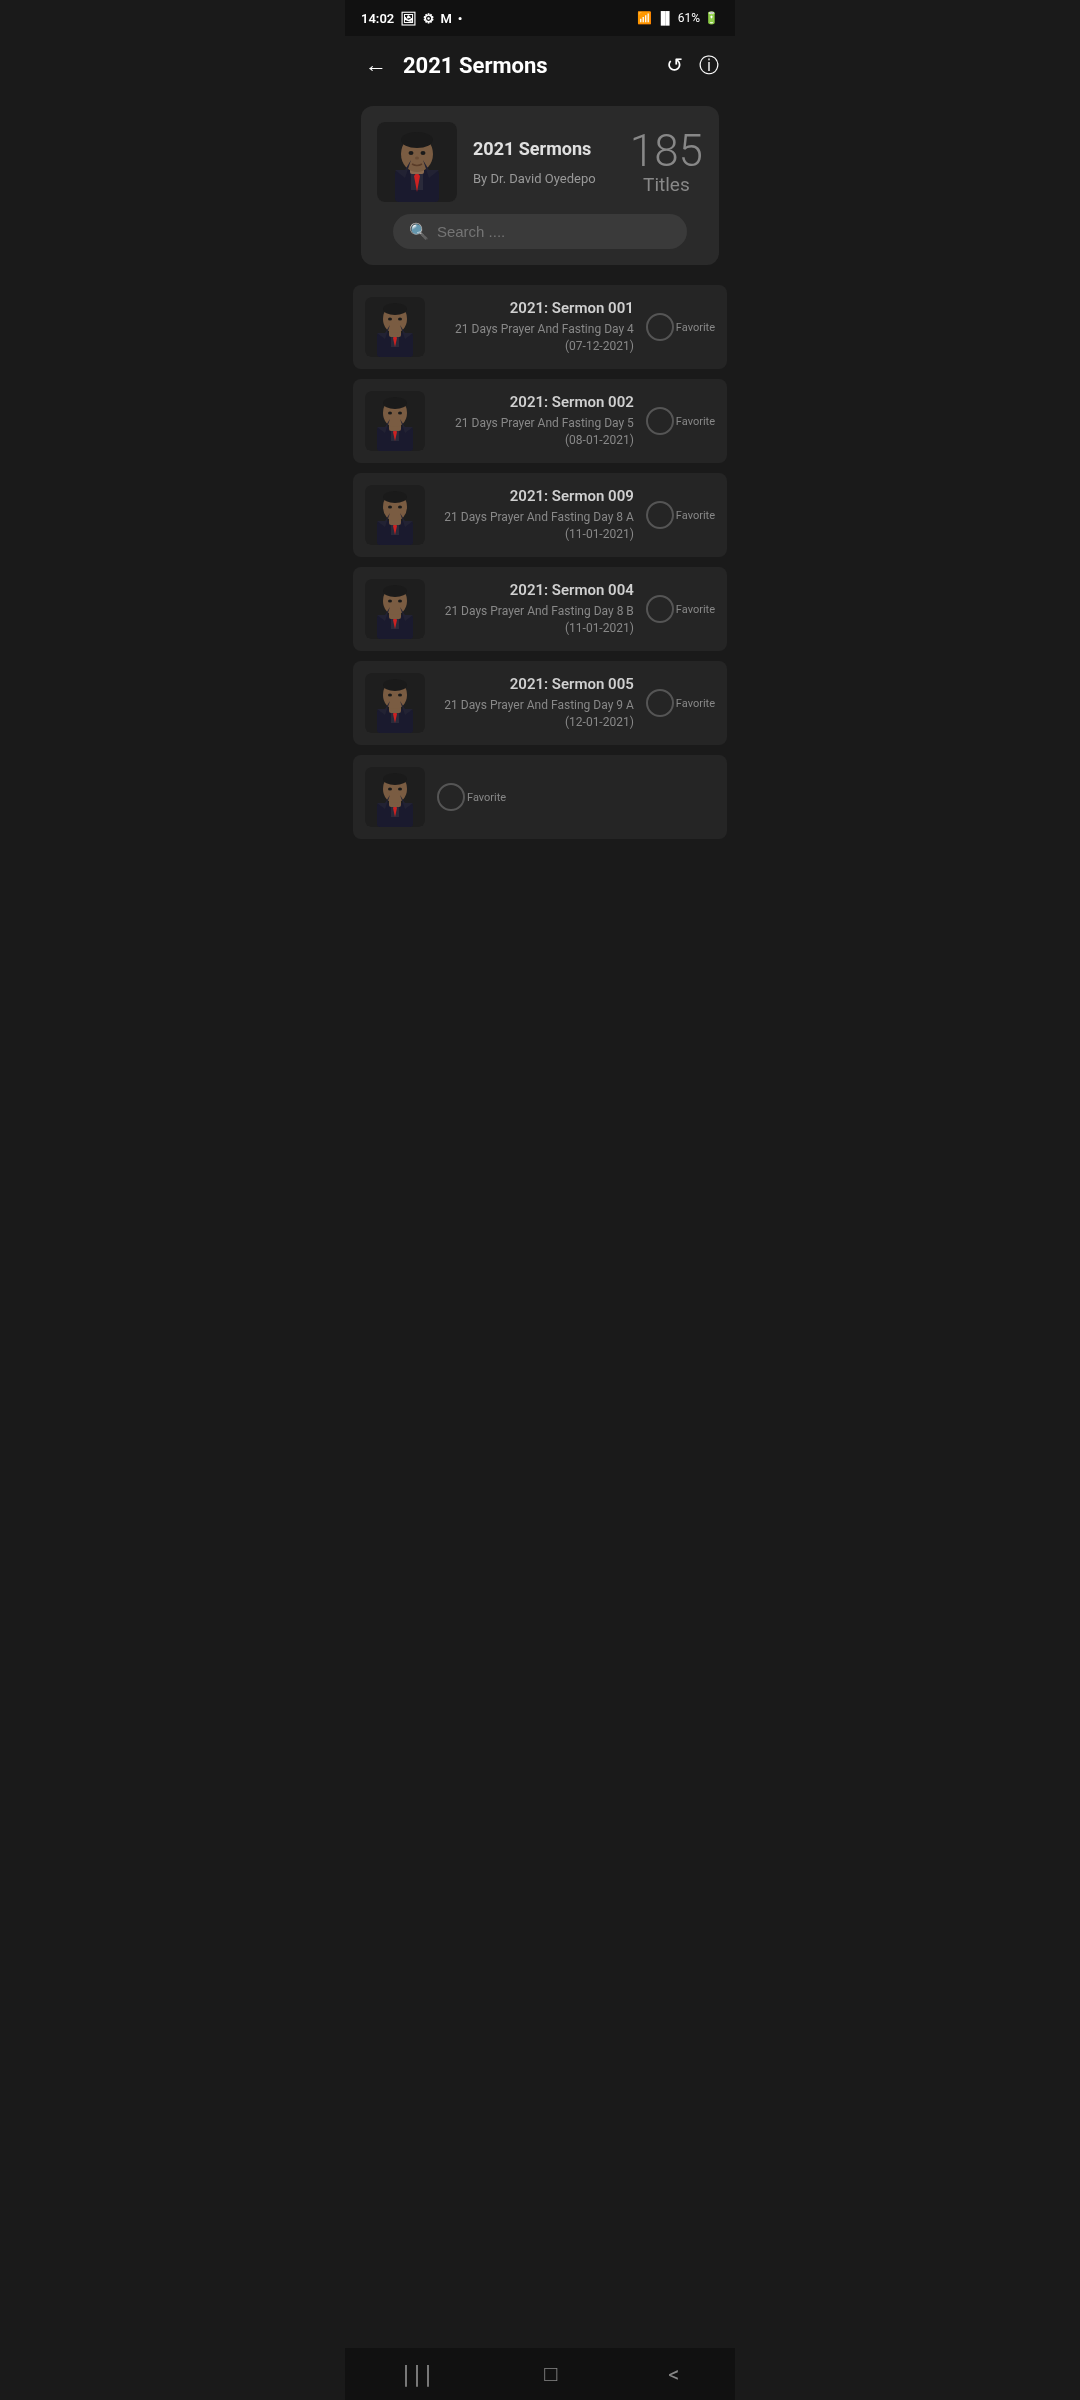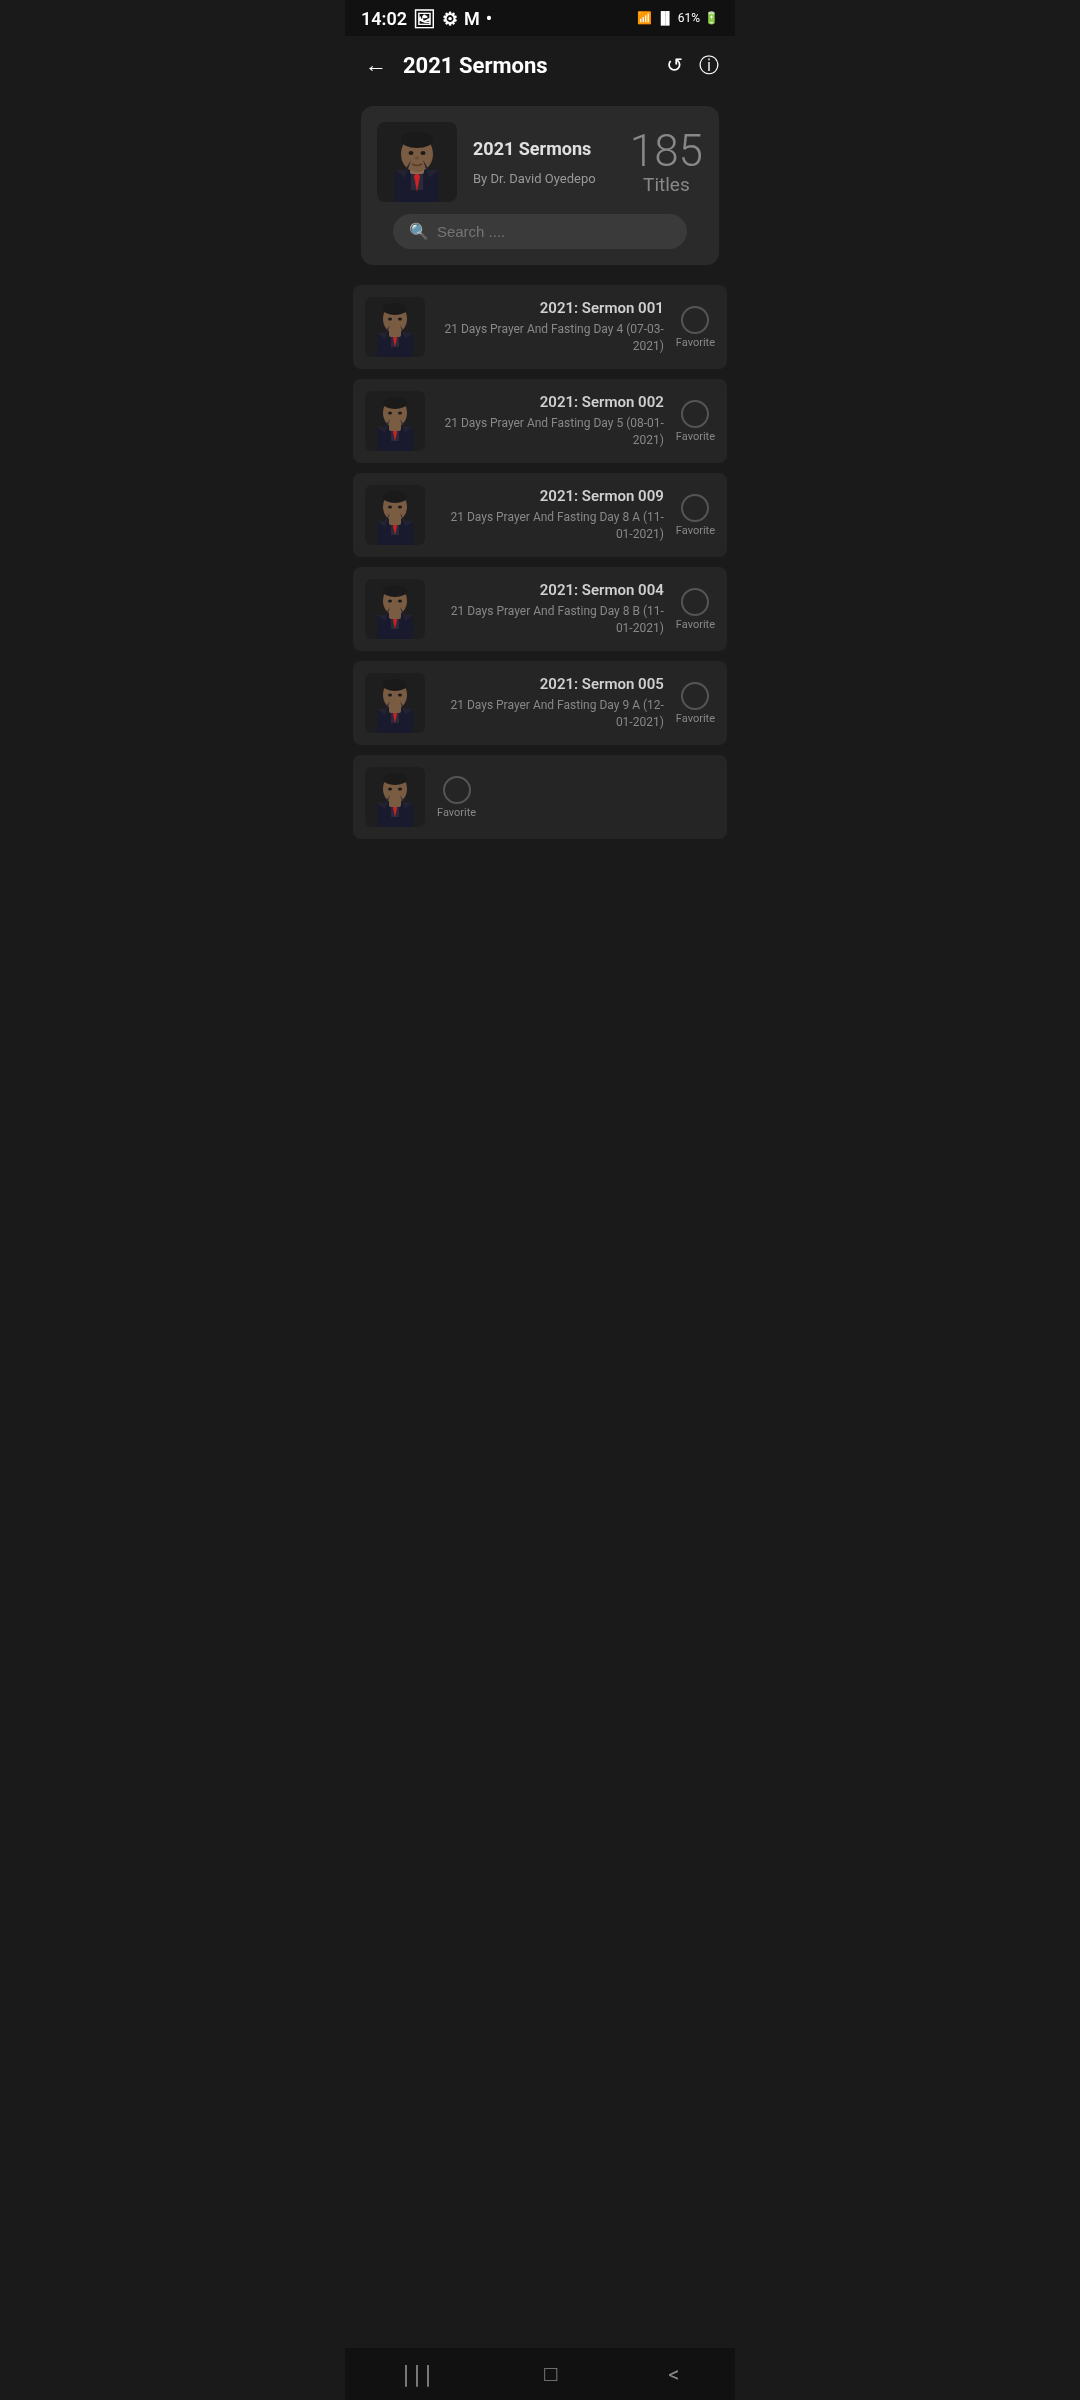--- a/index.html
+++ b/index.html
@@ -27,21 +27,21 @@
       justify-content: space-between;
       align-items: center;
       padding: 8px 16px;
       height: 36px;
     }
 
     .status-left {
       display: flex;
       align-items: flex-end;
       gap: 6px;
-      font-size: 18px;
+      font-size: 13px;
       font-weight: 600;
       color: #ffffff;
     }
 
     .status-icons {
       display: flex;
       align-items: center;
       gap: 4px;
       font-size: 12px;
       color: #ffffff;
@@ -208,21 +208,21 @@
     }
 
     .sermon-subtitle {
       font-size: 12px;
       color: #888;
       line-height: 1.4;
     }
 
     .sermon-fav {
       display: flex;
-      flex-direction: column;
+      flex-direction: row;
       align-items: center;
       gap: 2px;
       flex-shrink: 0;
     }
 
     .fav-circle {
       width: 28px;
       height: 28px;
       border-radius: 50%;
       border: 2px solid #555;
@@ -348,21 +348,21 @@
         <rect x="24" y="30" width="12" height="10" fill="#7a5c42" rx="2"></rect>
         <ellipse cx="30" cy="22" rx="12" ry="14" fill="#7a5c42"></ellipse>
         <ellipse cx="30" cy="12" rx="12" ry="6" fill="#1a1a1a"></ellipse>
         <ellipse cx="25" cy="22" rx="2" ry="1.5" fill="#1a1a1a"></ellipse>
         <ellipse cx="35" cy="22" rx="2" ry="1.5" fill="#1a1a1a"></ellipse>
         <polygon points="12,36 20,36 25,28 20,42" fill="#222233"></polygon>
         <polygon points="48,36 40,36 35,28 40,42" fill="#222233"></polygon>
       </svg></div>
       <div class="sermon-info">
         <div class="sermon-title">2021: Sermon 001</div>
-        <div class="sermon-subtitle">21 Days Prayer And Fasting Day 4 (07-03-2021)</div>
+        <div class="sermon-subtitle">21 Days Prayer And Fasting Day 4 (07-12-2021)</div>
       </div>
       <div class="sermon-fav">
         <div class="fav-circle"></div>
         <div class="fav-label">Favorite</div>
       </div>
     </div>
     <div class="sermon-item">
       <div class="sermon-thumb">
       <svg viewBox="0 0 60 60" xmlns="http://www.w3.org/2000/svg" width="60" height="60">
         <rect width="60" height="60" fill="#1e1e1e"></rect>

